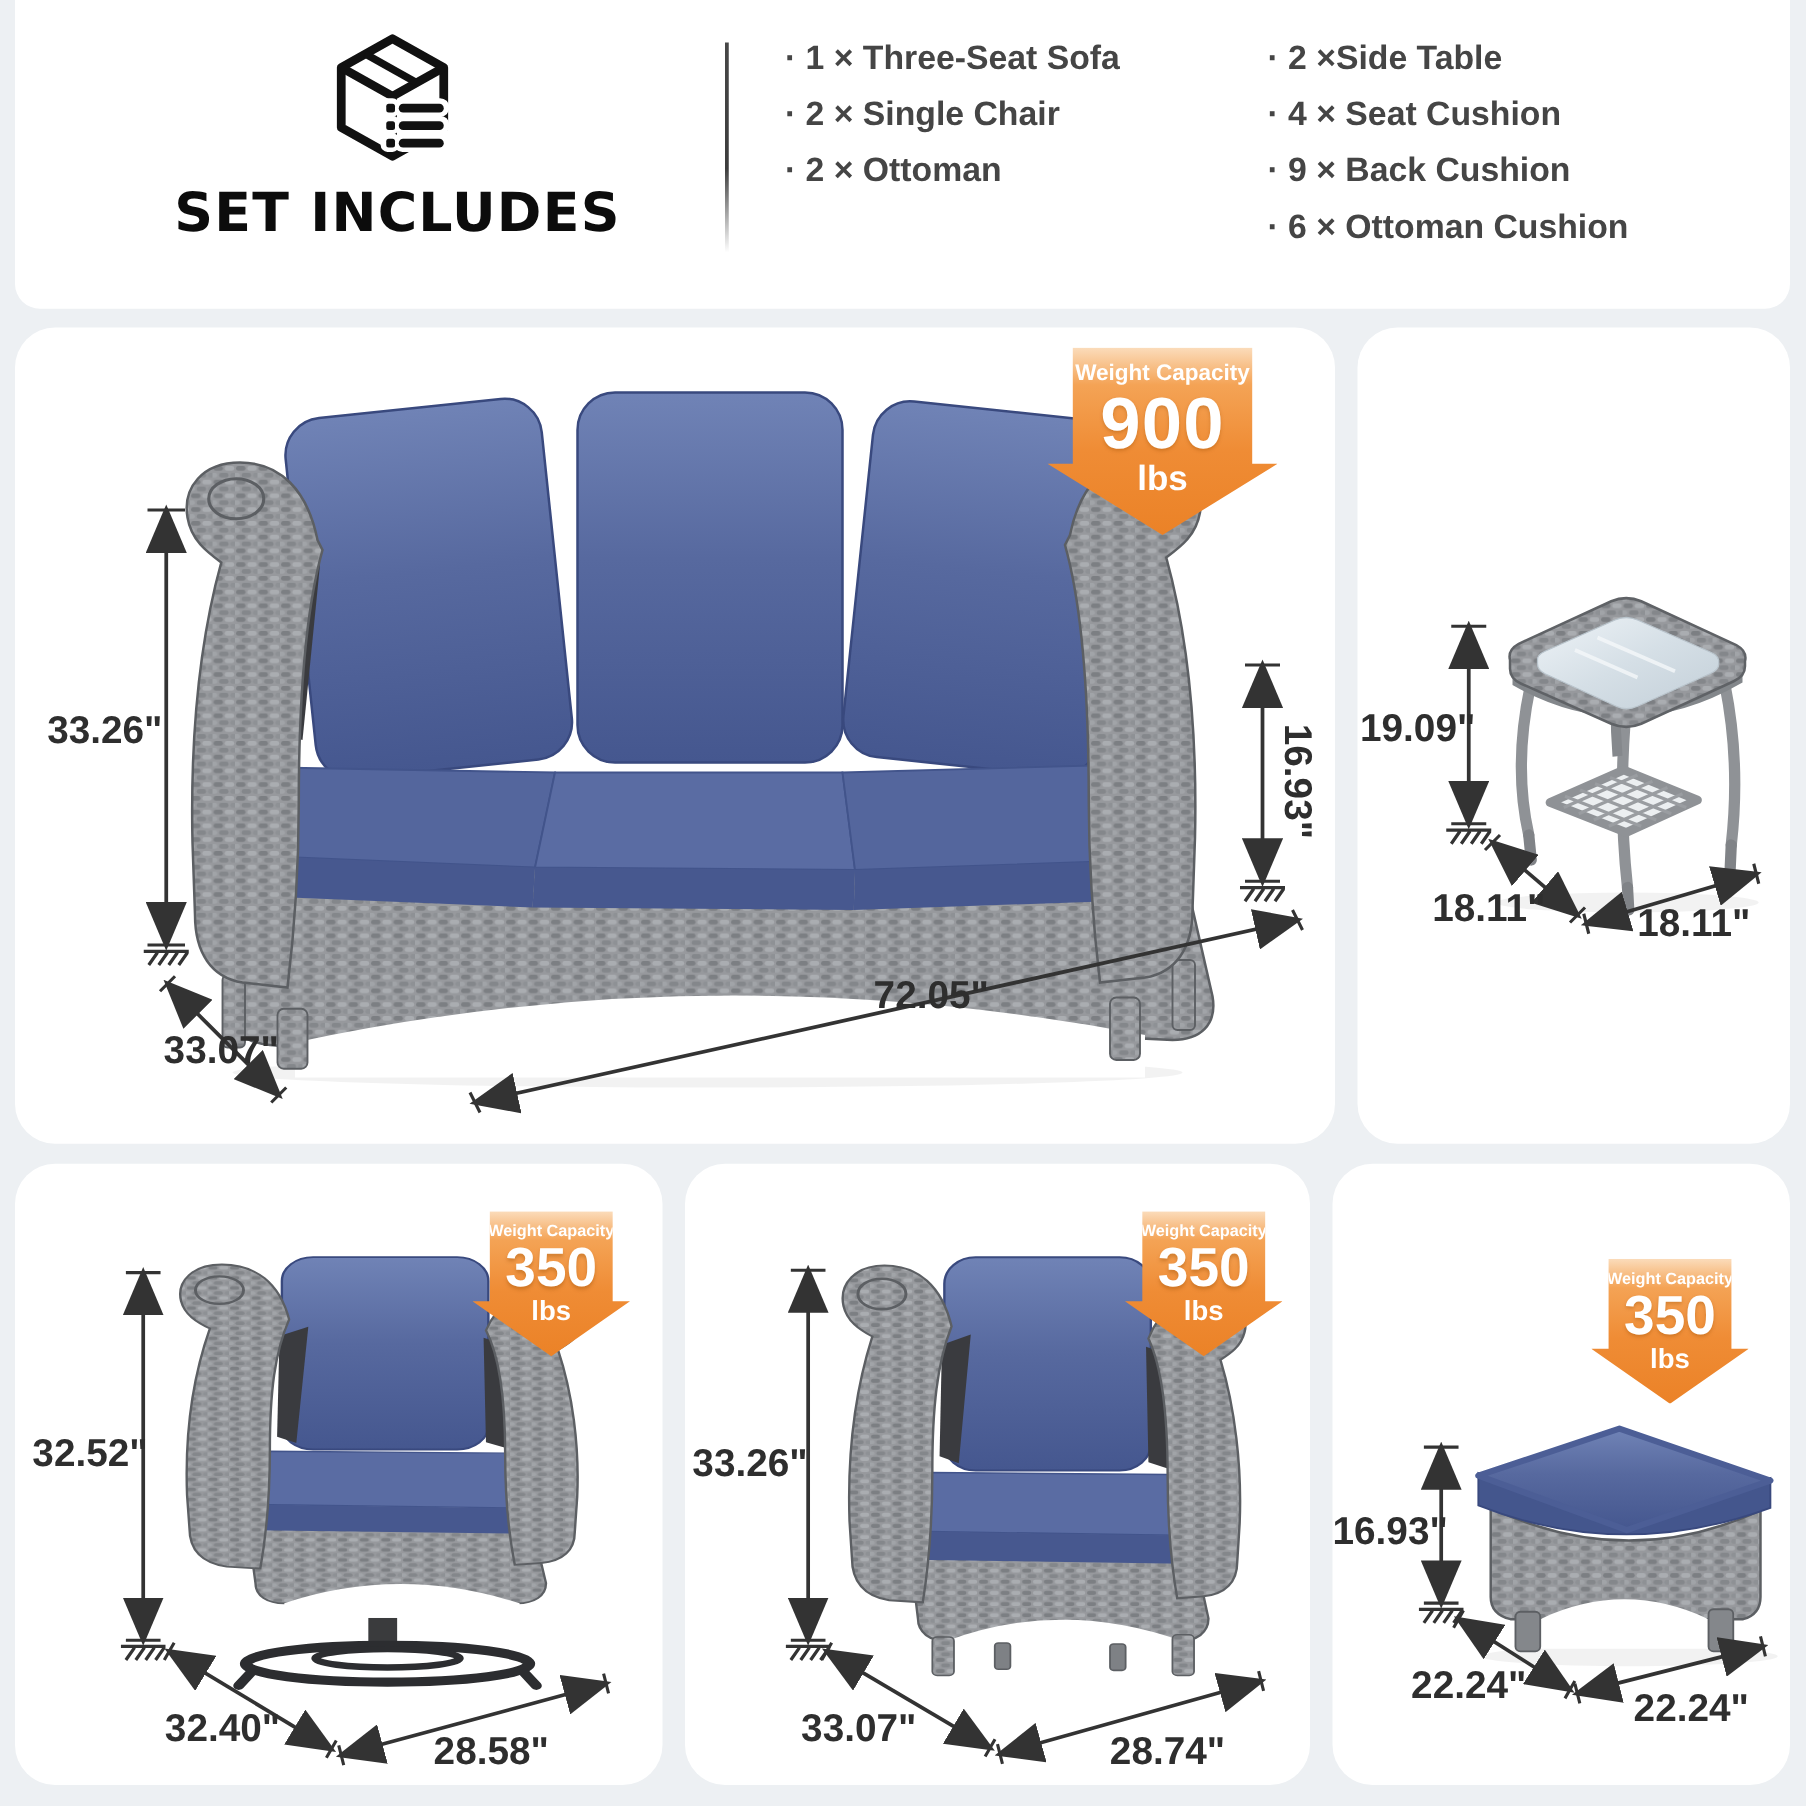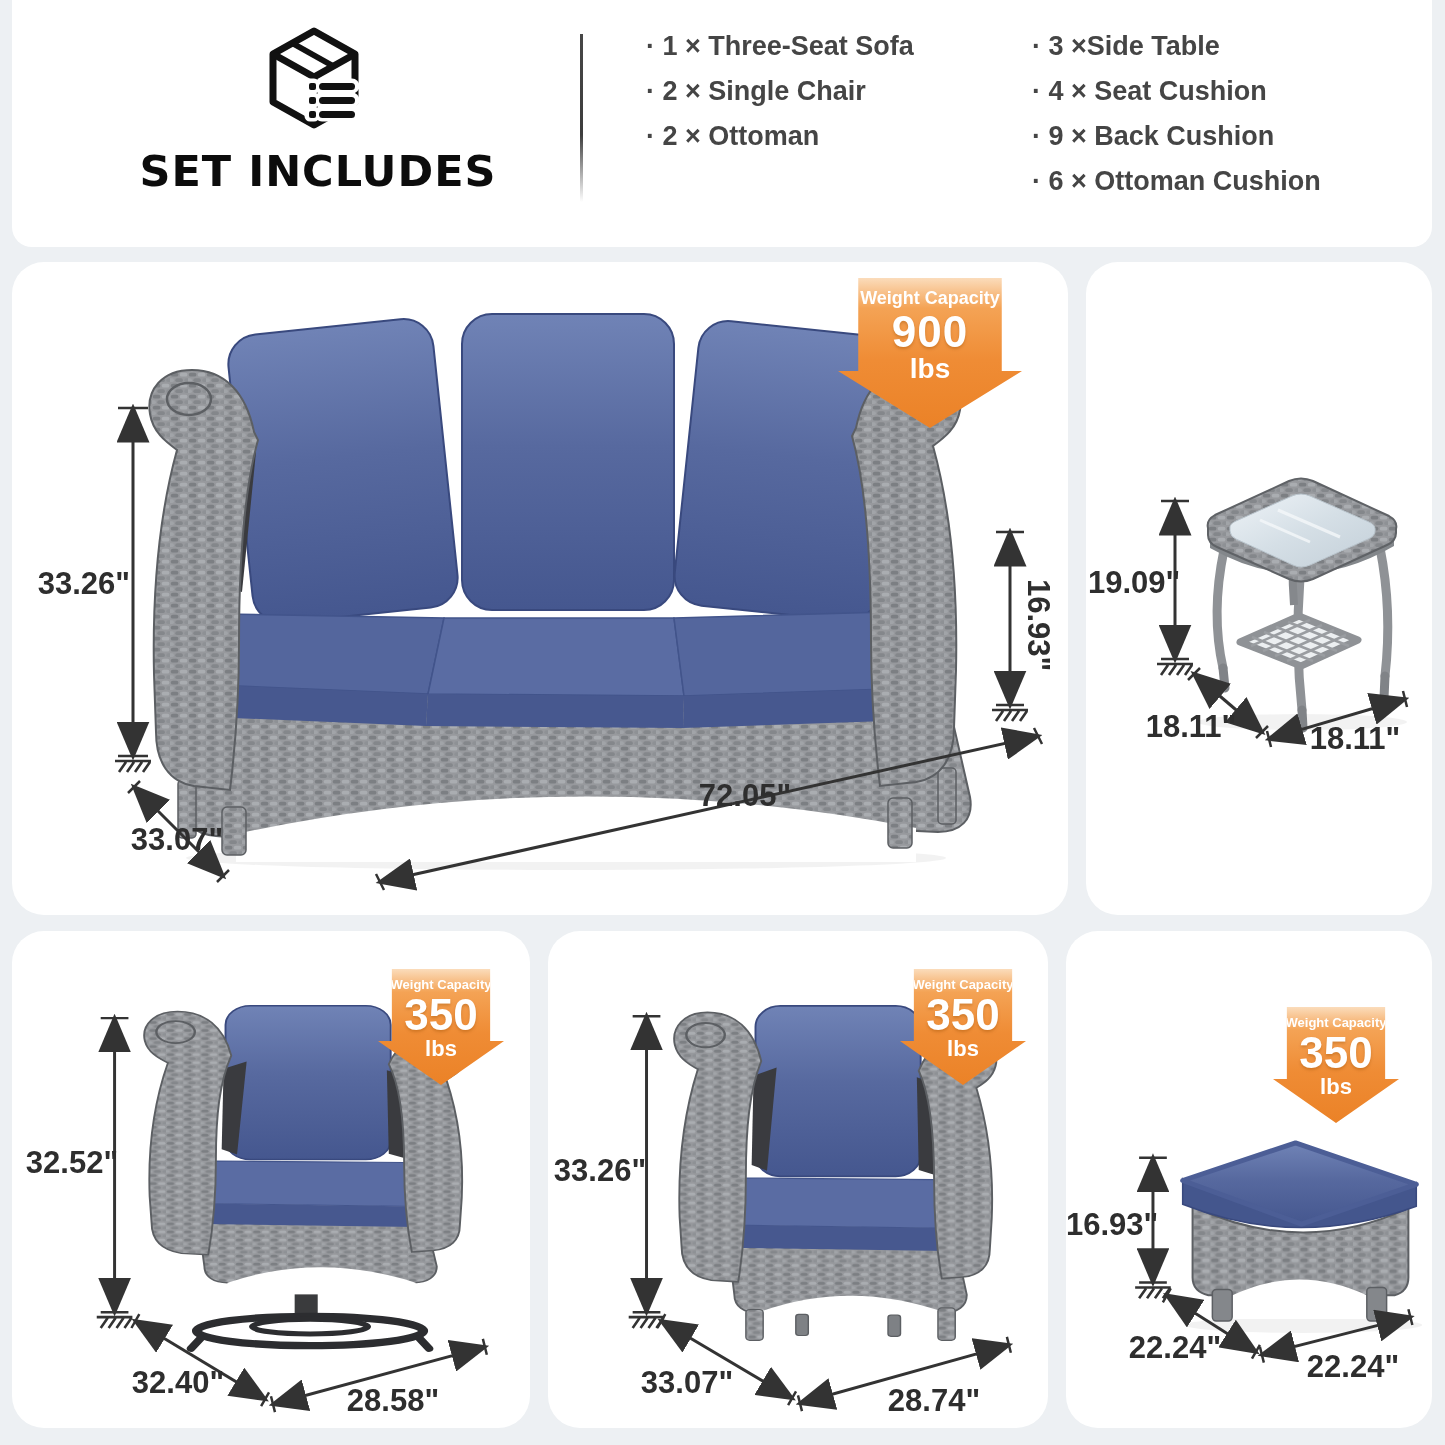--- a/index.html
+++ b/index.html
@@ -18,32 +18,32 @@
   
   .brand{position:absolute;left:96px;top:0;width:420px;height:281px;}
   .pkg{position:absolute;left:158px;top:26px;width:96px;height:104px;}
   .si-title{position:absolute;left:20px;top:146px;width:380px;text-align:center;
             font-family:"DejaVu Sans","Liberation Sans",sans-serif;
             font-weight:bold;font-size:43px;letter-spacing:1px;color:#0c0c0c;white-space:nowrap;}
   .vdiv{position:absolute;left:568px;top:34px;width:3px;height:168px;
         background:linear-gradient(180deg,#474747 0%,#3d3d3d 60%,rgba(90,90,90,0) 100%);}
   .inc-col{position:absolute;top:24px;margin:0;padding:0;list-style:none;}
   .inc-col li{height:45px;display:flex;align-items:center;
-              font-weight:bold;font-size:27px;color:#454545;white-space:nowrap;margin-left:18px;}
+              font-weight:bold;font-size:27px;color:#454545;white-space:nowrap;}
   .col1{left:616px;}
   .col2{left:1002px;}
 
   
   .badge{position:absolute;color:#fff;text-align:center;font-weight:bold;line-height:1;
          clip-path:polygon(11% 0,89% 0,89% 62%,100% 62%,50% 100%,0 62%,11% 62%);
          background:linear-gradient(180deg,#fbdcbb 0%,#f4a355 20%,#ef8c35 55%,#eb8227 100%);}
   .badge .num{text-shadow:0 2px 3px rgba(150,75,0,.35);}
   .badge-lg{width:184px;height:150px;}
   .badge-lg .wc{font-size:18px;margin-top:11px;}
-  .badge-lg .num{font-size:44px;margin-top:3px;letter-spacing:1px;}
+  .badge-lg .num{font-size:58px;margin-top:3px;letter-spacing:1px;}
   .badge-lg .lbs{font-size:28px;margin-top:1px;}
   .badge-sm{width:126px;height:116px;}
   .badge-sm .wc{font-size:13px;margin-top:9px;}
   .badge-sm .num{font-size:44px;margin-top:2px;}
   .badge-sm .lbs{font-size:22px;margin-top:1px;}
 
   
   .dlab{position:absolute;font-weight:bold;font-size:31px;color:#2e2e2e;
         white-space:nowrap;text-align:center;}
   .rot90{transform:rotate(90deg);}
@@ -123,21 +123,21 @@
       </svg>
       <div class="si-title">SET INCLUDES</div>
     </div>
     <div class="vdiv"></div>
     <ul class="inc-col col1">
       <li>· 1 × Three-Seat Sofa</li>
       <li>· 2 × Single Chair</li>
       <li>· 2 × Ottoman</li>
     </ul>
     <ul class="inc-col col2">
-      <li>· 3 ×Side Table</li>
+      <li>· 2 ×Side Table</li>
       <li>· 4 × Seat Cushion</li>
       <li>· 9 × Back Cushion</li>
       <li>· 6 × Ottoman Cushion</li>
     </ul>
   </section>
 
   <section class="panel sofa-panel">
     <svg class="art" viewBox="0 0 1056 653">
       <g transform="translate(14,0)">
         <ellipse cx="540" cy="596" rx="380" ry="12" fill="#000" opacity="0.05"></ellipse>

